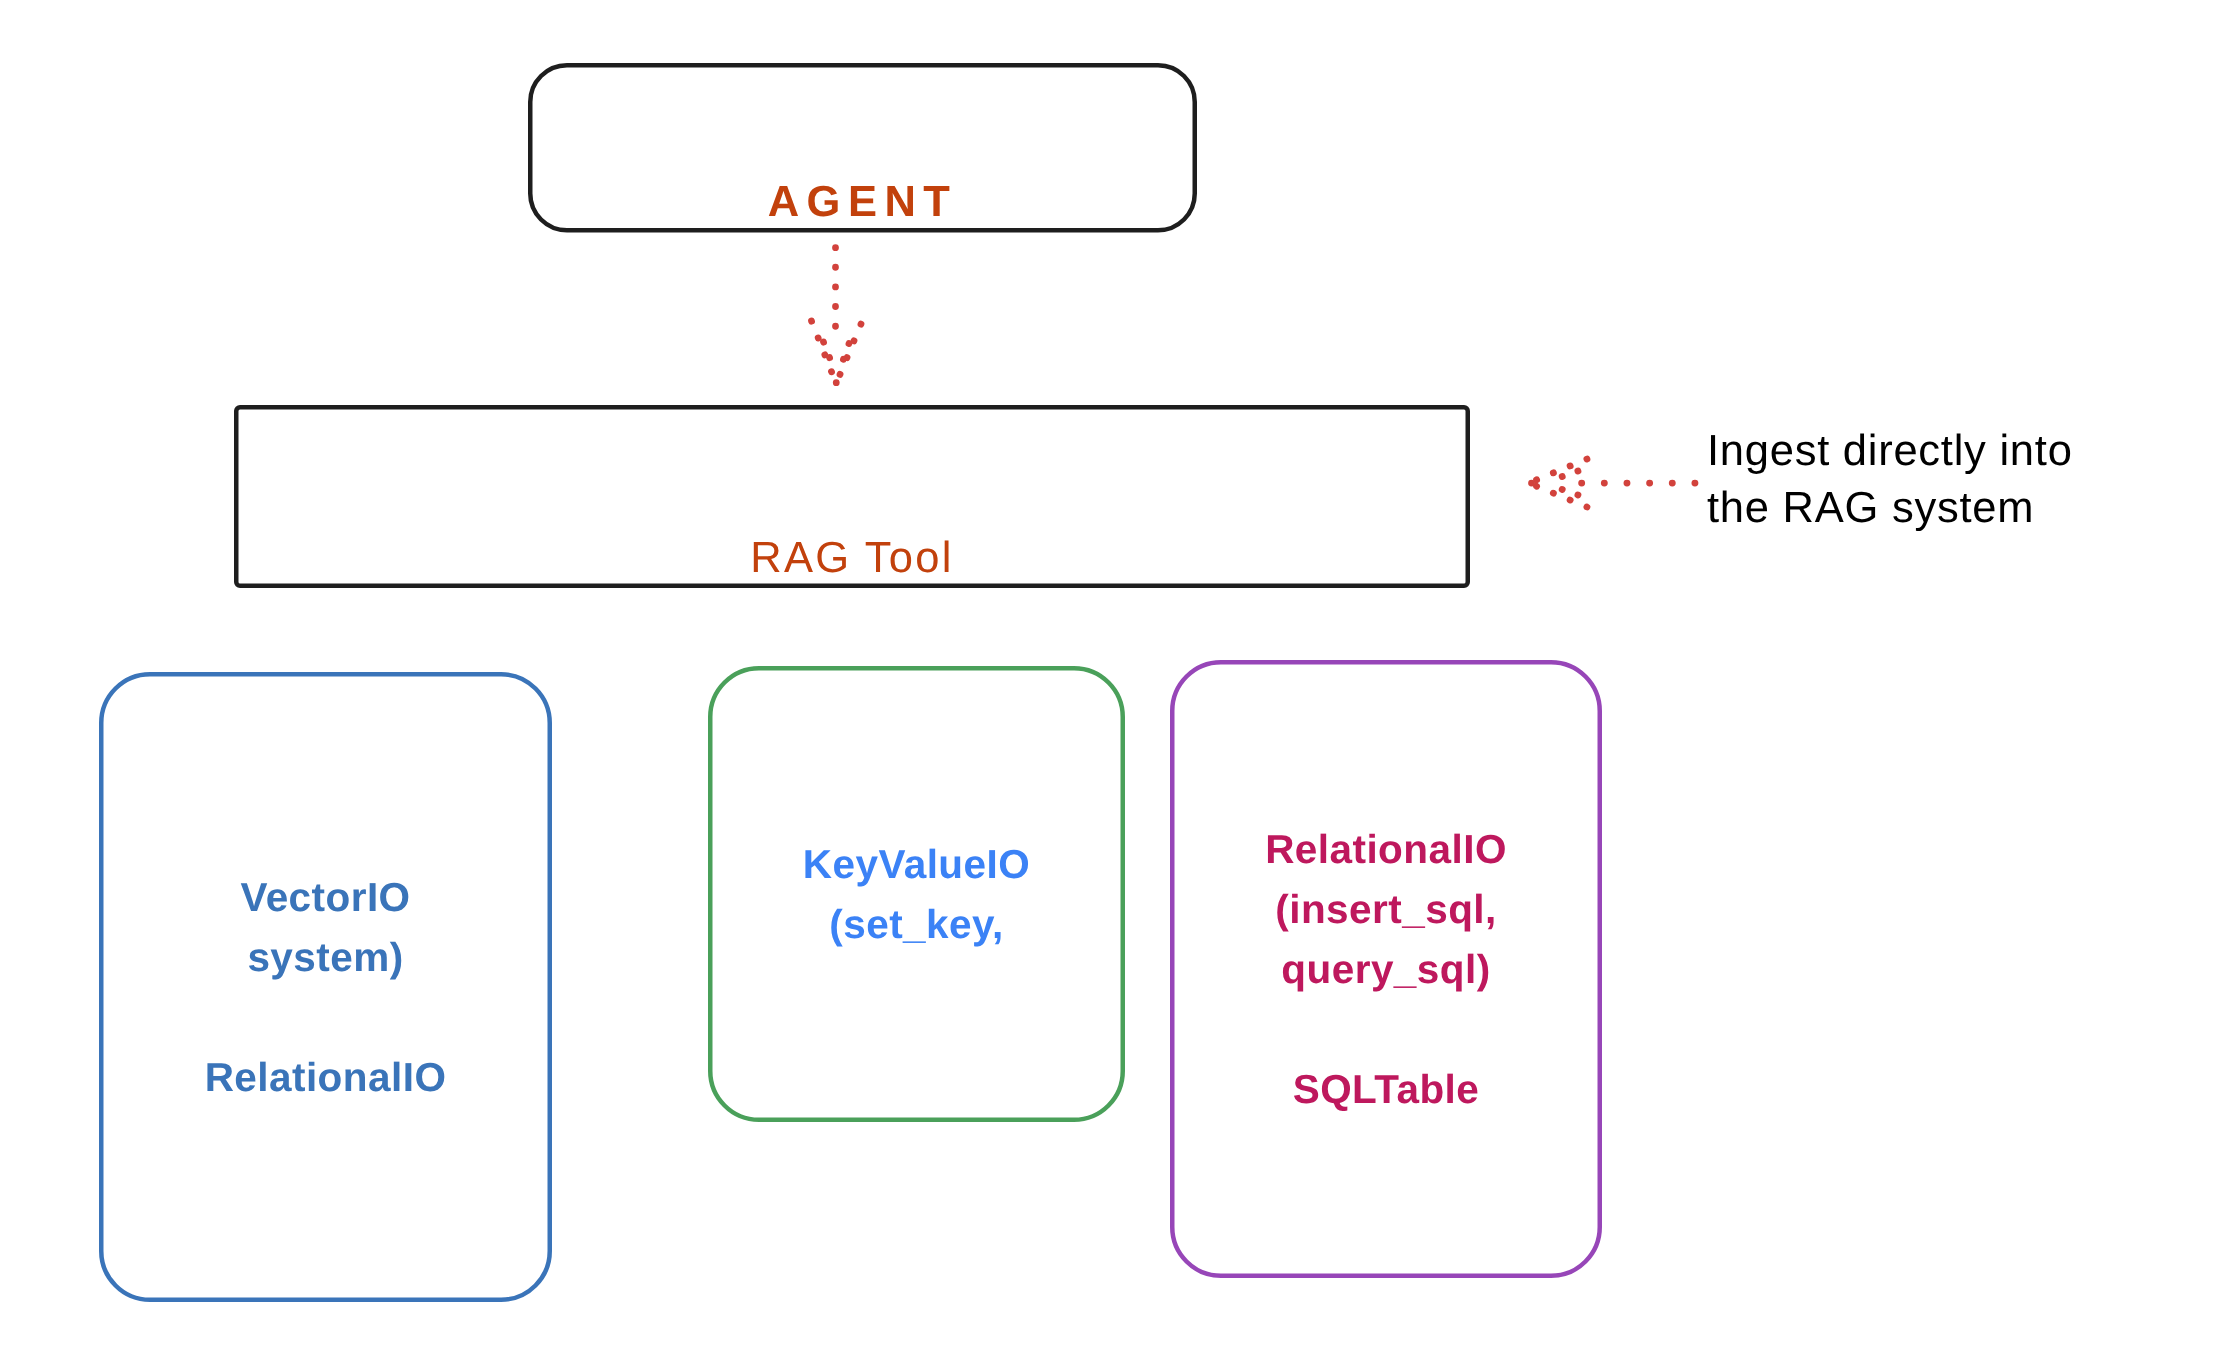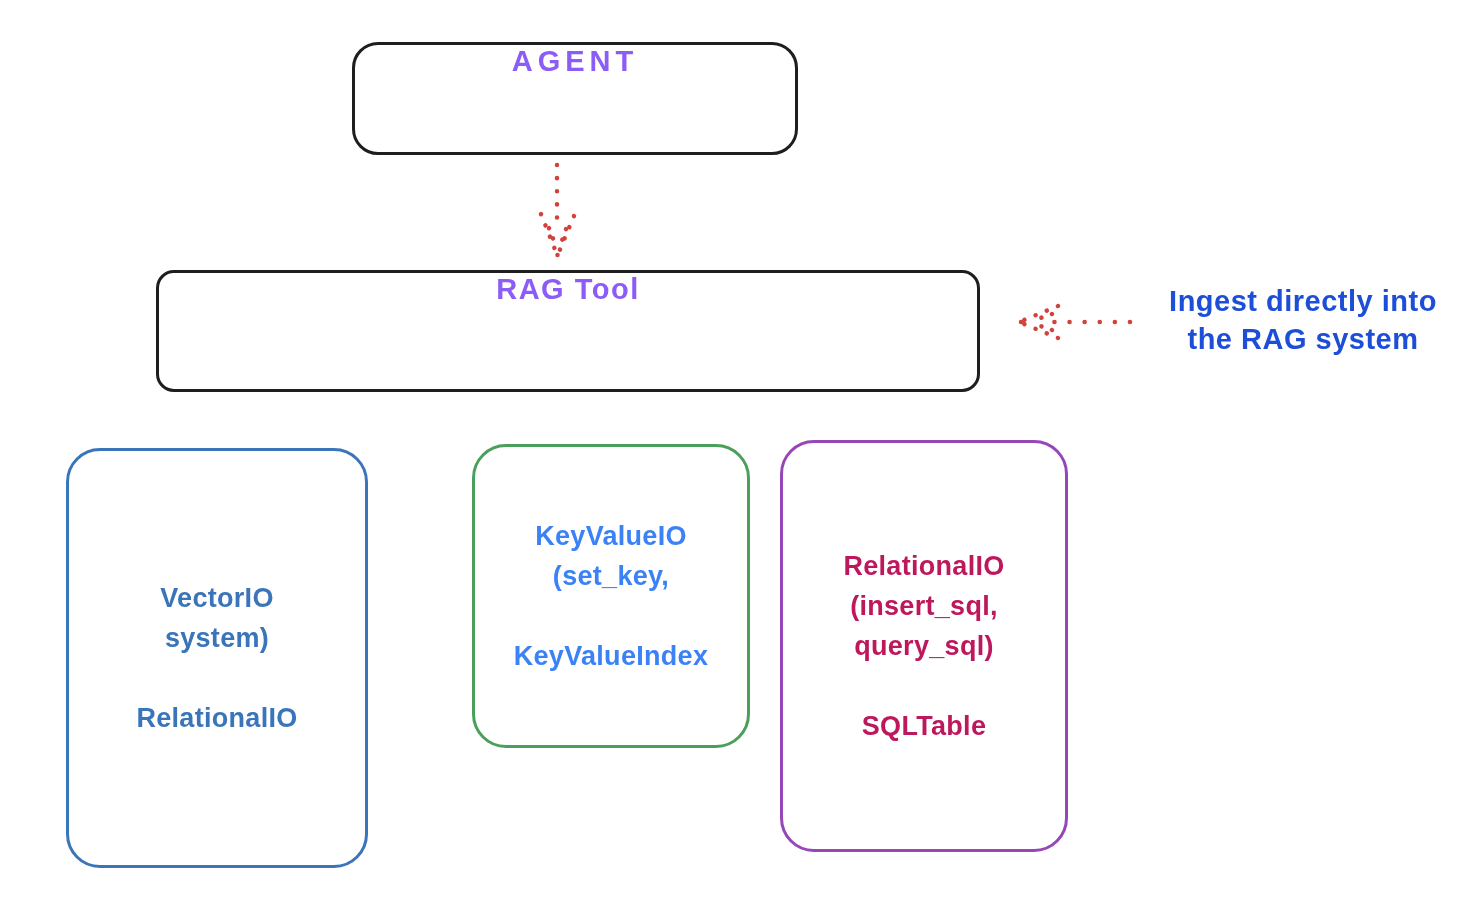--- a/index.html
+++ b/index.html
@@ -12,56 +12,56 @@
     width: 1484px;
     height: 910px;
     background: #ffffff;
     font-family: "Liberation Sans", sans-serif;
     overflow: hidden;
   }
   .node {
     position: absolute;
     box-sizing: border-box;
     display: flex;
-    align-items: flex-start;
+    align-items: flex-end;
     justify-content: center;
     background: #ffffff;
-    color: #8b5cf6;
+    color: #c2410c;
     font-weight: bold;
   }
   .node-agent {
     left: 352px; top: 42px;
     width: 446px; height: 113px;
     border: 3.5px solid #1e1e1e;
     border-radius: 26px;
     font-size: 29px;
     letter-spacing: 5px;
   }
   .node-rag {
     left: 156px; top: 270px;
     width: 824px; height: 122px;
     border: 3.5px solid #1e1e1e;
-    border-radius: 18px;
+    border-radius: 4px;
     font-size: 29px;
     letter-spacing: 1.5px;
-    font-weight: 700;
+    font-weight: 400;
   }
   .arrow-svg {
     position: absolute;
     overflow: visible;
   }
   .annotation {
     position: absolute;
     left: 1138px; top: 282px;
     width: 330px;
-    text-align: center;
-    color: #1d4ed8;
+    text-align: left;
+    color: #000000;
     font-size: 29px;
     line-height: 38px;
-    font-weight: bold;
+    font-weight: normal;
     letter-spacing: 0.5px;
   }
   .store {
     position: absolute;
     box-sizing: border-box;
     background: #ffffff;
     border-radius: 34px;
     display: flex;
     flex-direction: column;
     align-items: center;
@@ -139,21 +139,20 @@
 
   <div class="store store-vector">
     <div>VectorIO</div>
     <div>system)</div>
     <div class="footer">RelationalIO</div>
   </div>
 
   <div class="store store-keyvalue">
     <div>KeyValueIO</div>
     <div>(set_key,</div>
-    <div class="footer">KeyValueIndex</div>
   </div>
 
   <div class="store store-relational">
     <div>RelationalIO</div>
     <div>(insert_sql,</div>
     <div>query_sql)</div>
     <div class="footer">SQLTable</div>
   </div>
 
 </div>

